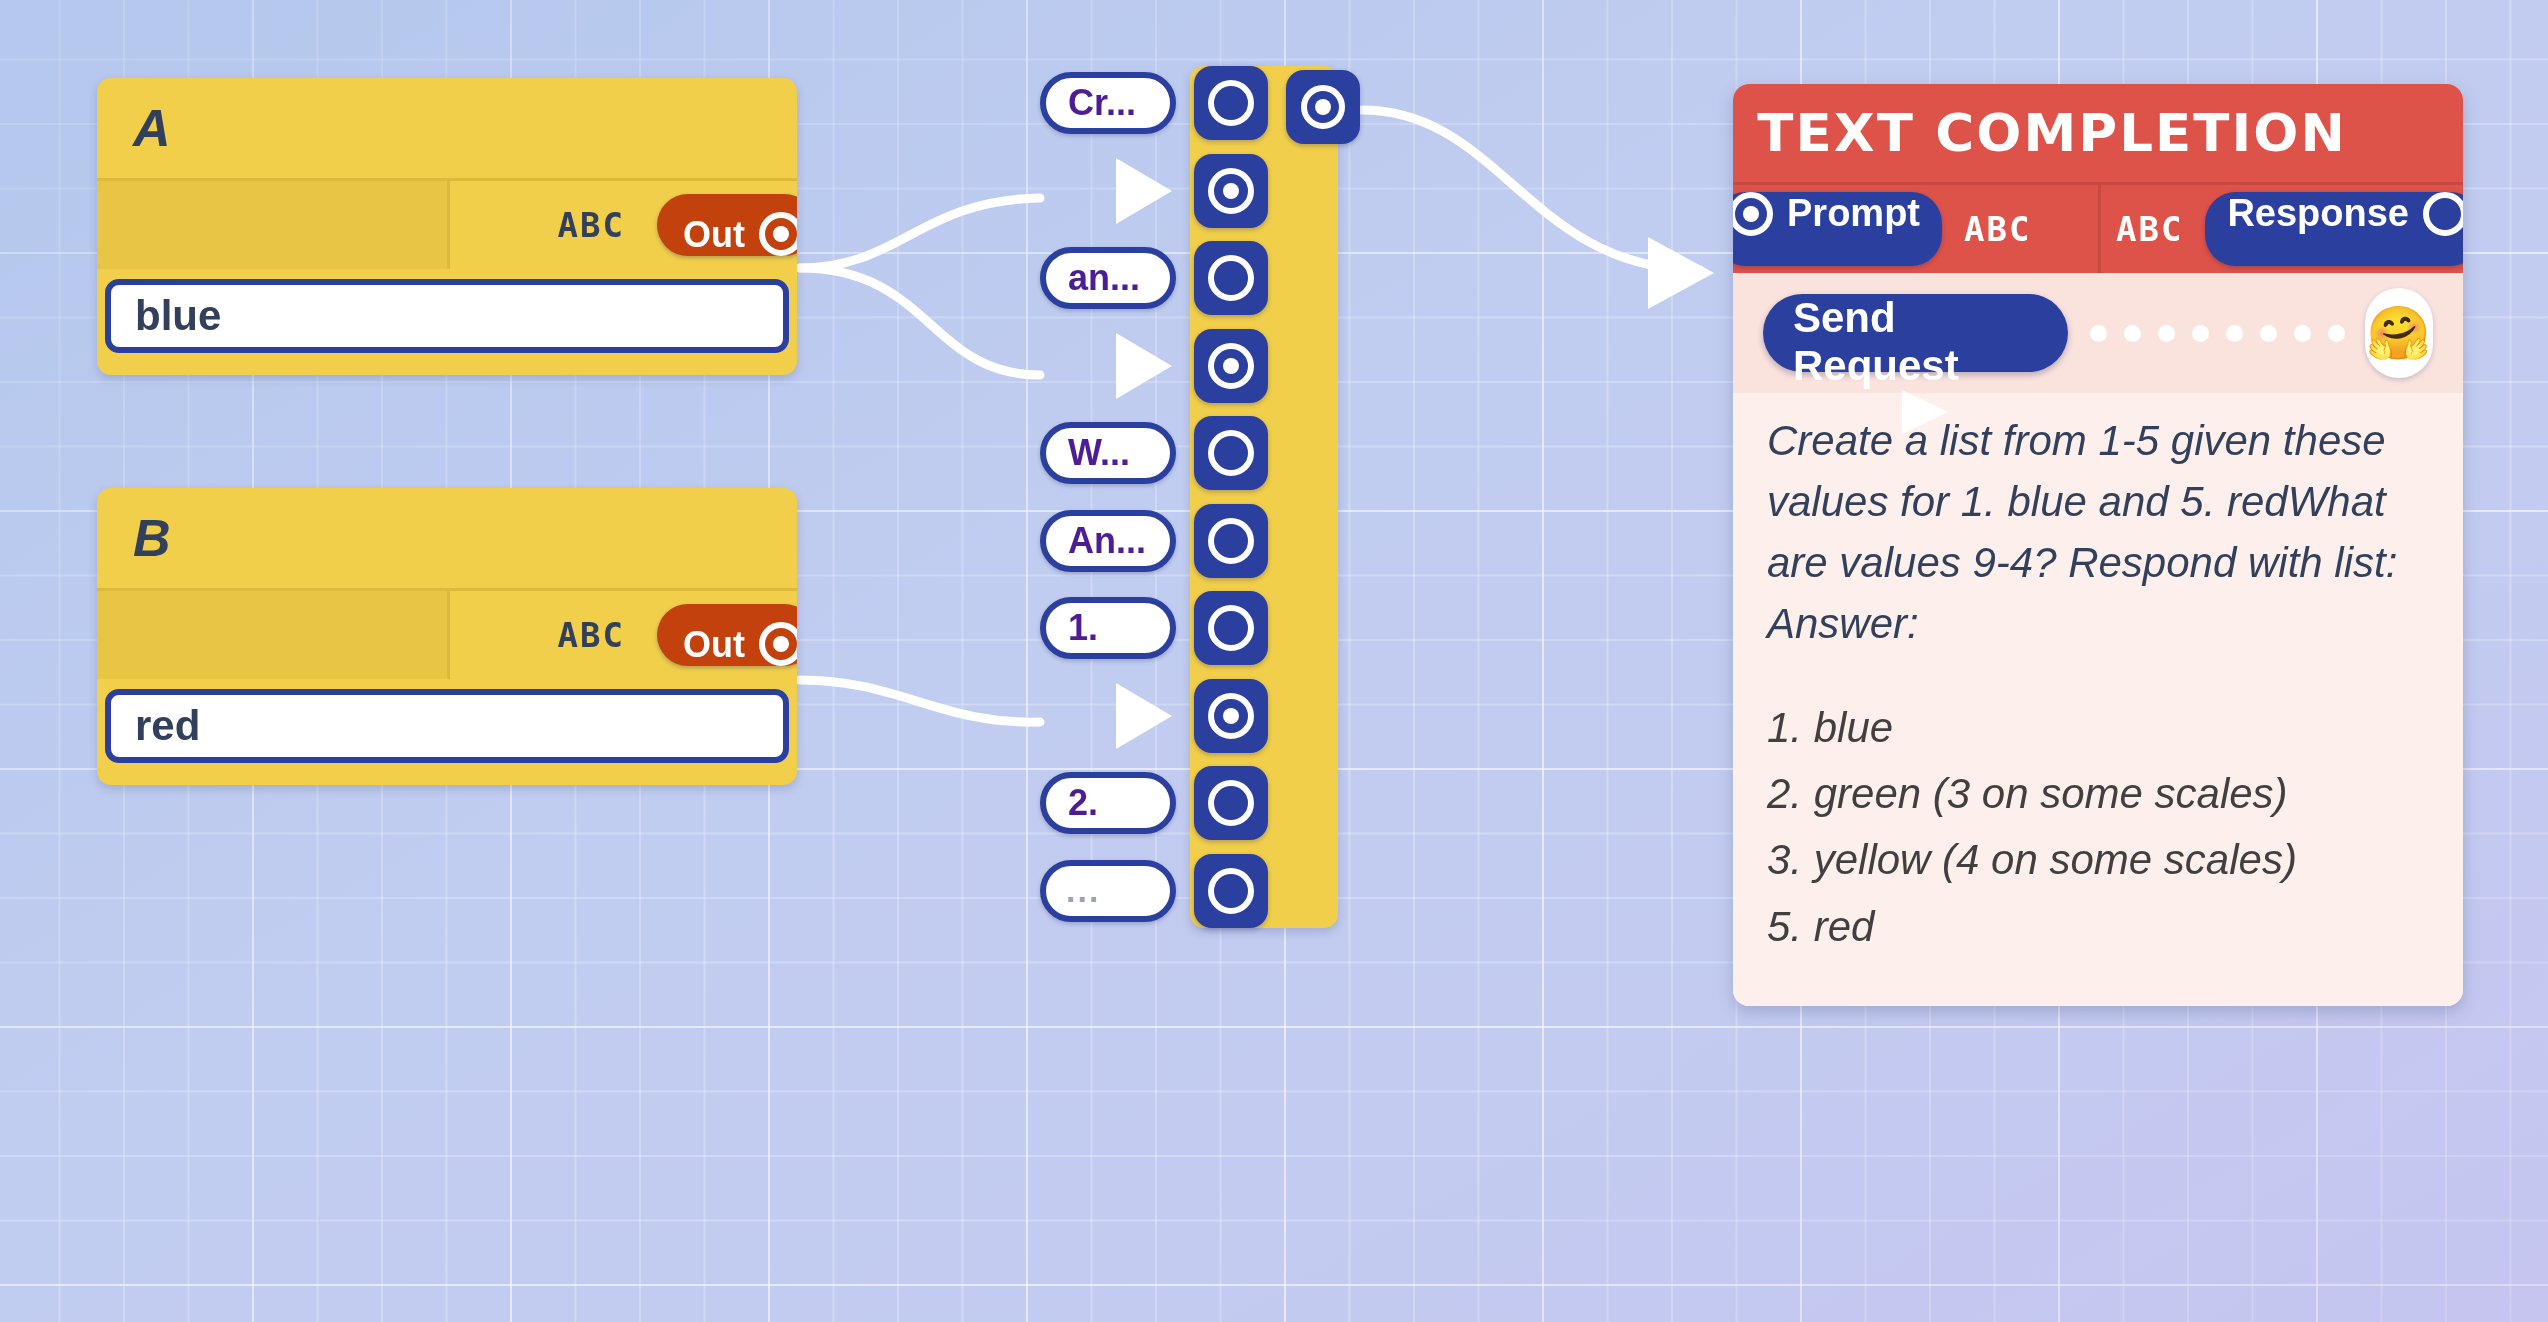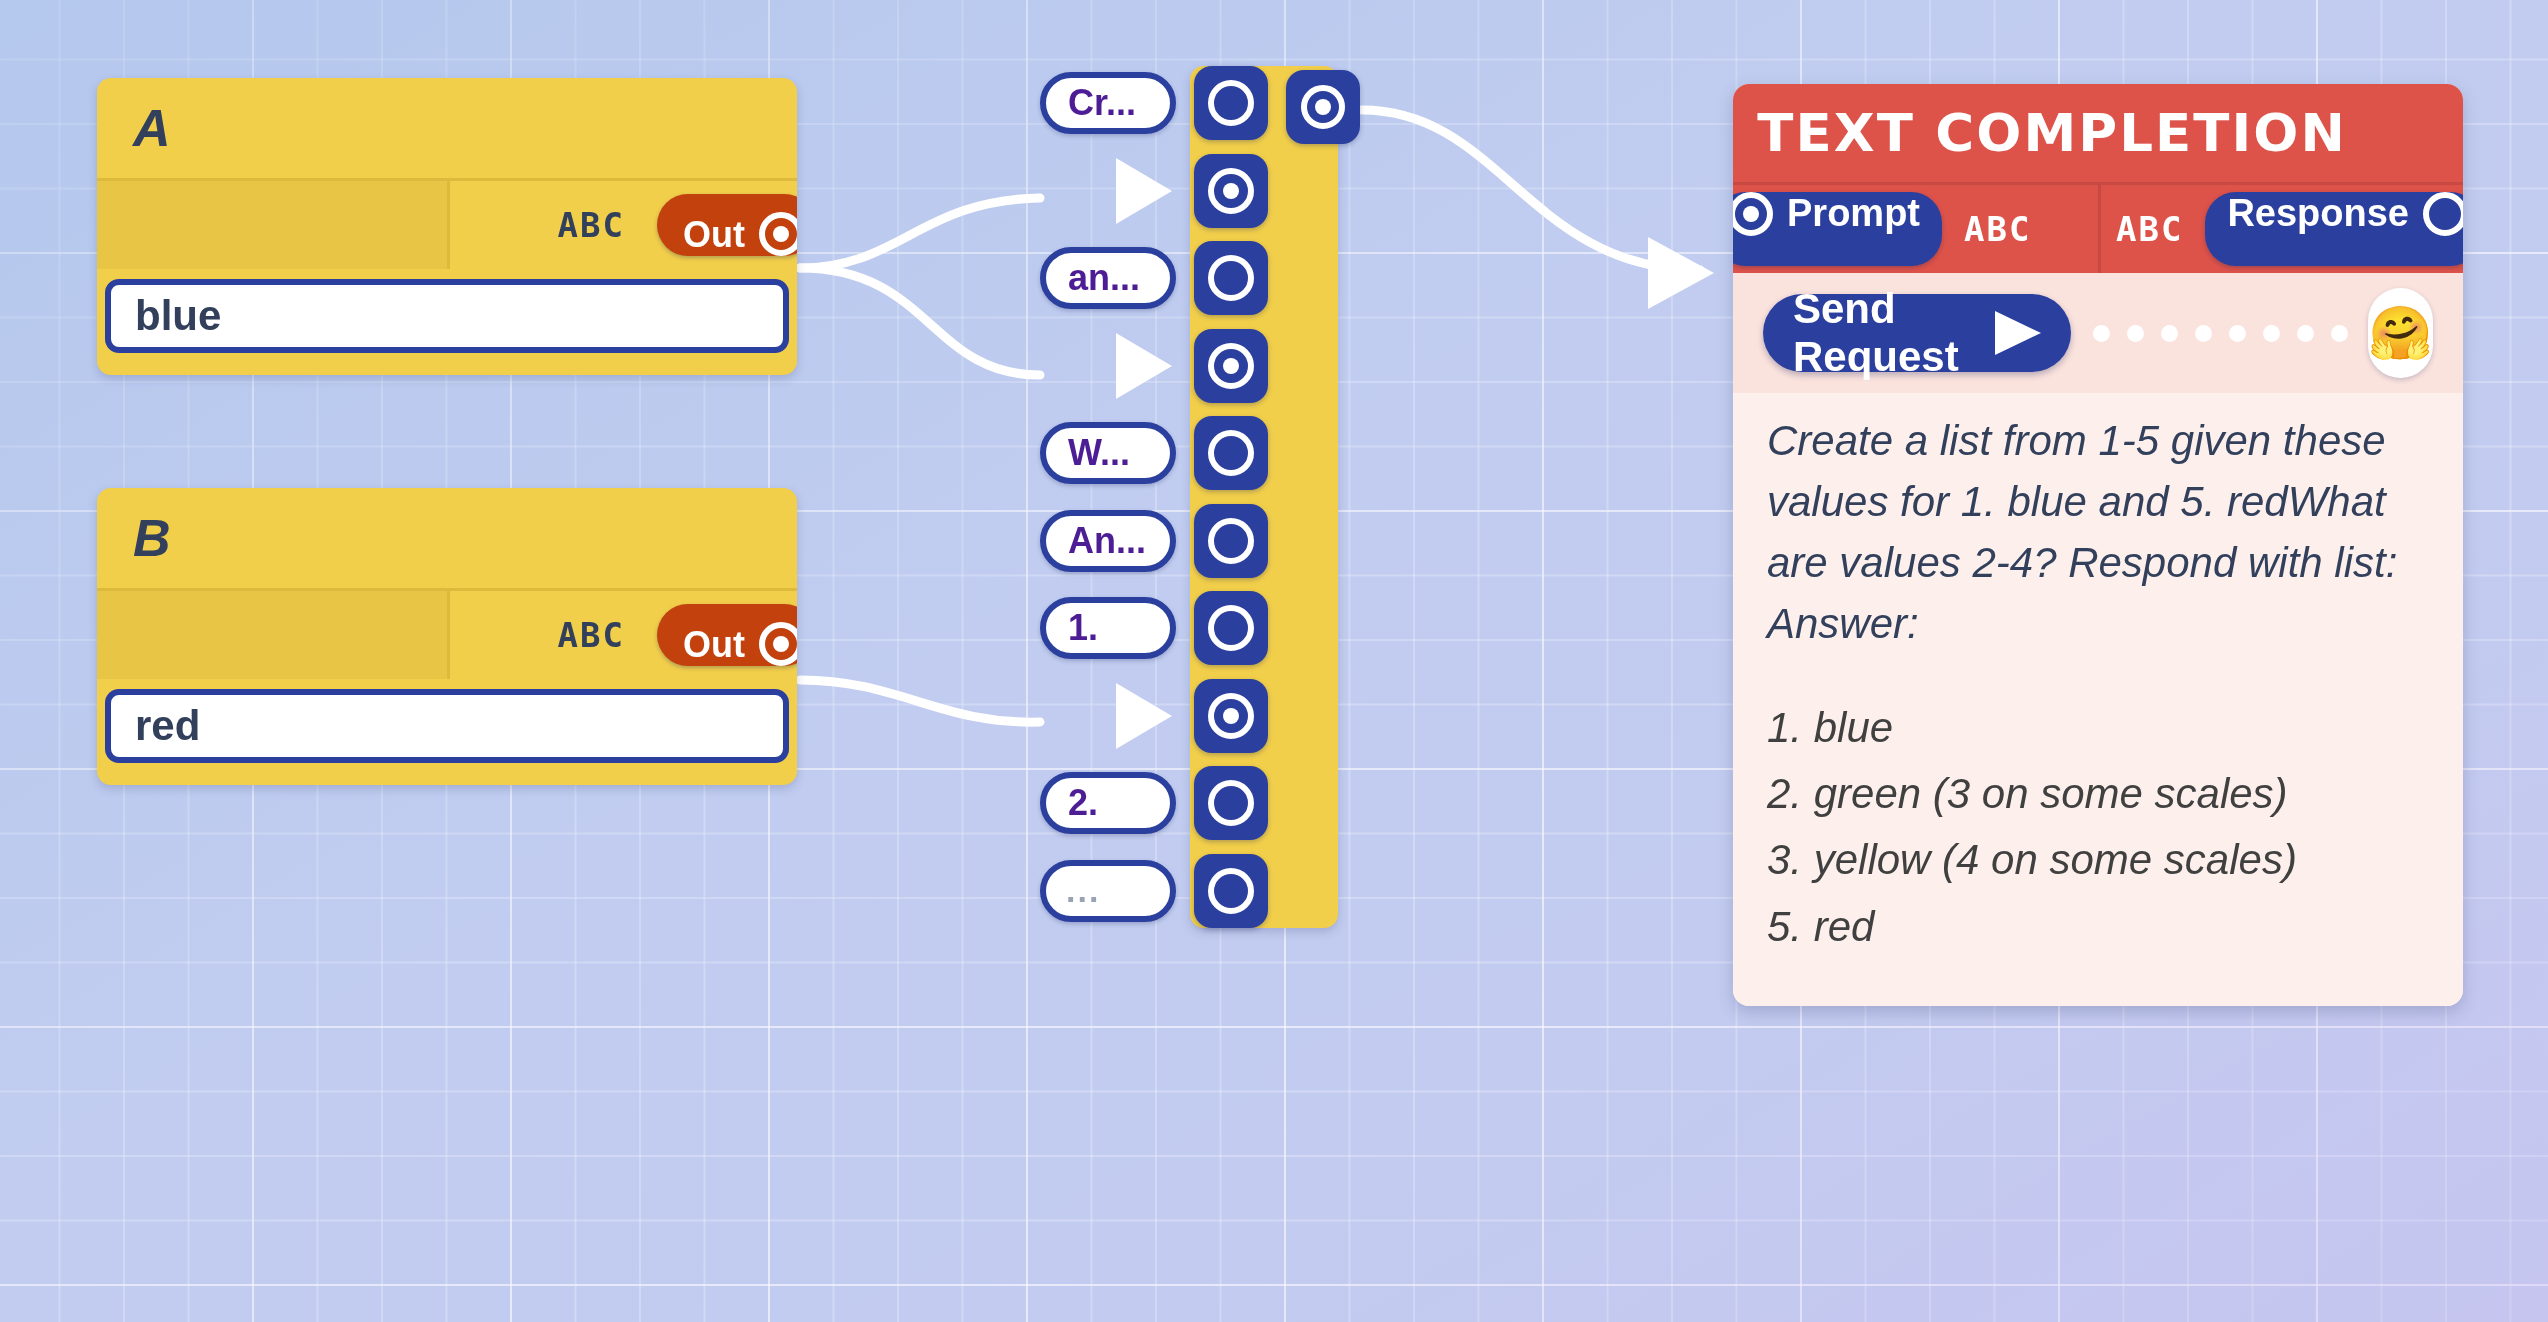--- a/index.html
+++ b/index.html
@@ -285,20 +285,21 @@
     position: relative;
   }
   #sendbtn {
     height: 78px;
     background: #2b3f9e;
     border-radius: 39px;
     display: flex; align-items: center;
     padding: 0 30px;
     box-shadow: 0 3px 6px rgba(30,40,90,0.3);
     cursor: pointer;
+    flex-direction: column;
   }
   #sendbtn .lbl { font-size: 42px; font-weight: bold; color: #fff; }
   #sendbtn .send-tri {
     margin-left: 20px;
     width: 0; height: 0;
     border-left: 46px solid #fff;
     border-top: 22px solid transparent;
     border-bottom: 22px solid transparent;
   }
   #dots { display: flex; align-items: center; margin-left: 22px; gap: 17px; }
@@ -499,21 +500,21 @@
           <i></i>
           <i></i>
           <i></i>
           <i></i>
           <i></i>
         </div>
       <div id="hfbadge">🤗</div>
     </div>
 
     <div class="body">
-      <p class="prompt-text">Create a list from 1-5 given these values for 1. blue and 5. redWhat are values 2-4? Respond with list: Answer:</p>
+      <p class="prompt-text">Create a list from 1-5 given these values for 1. blue and 5. redWhat are values 9-4? Respond with list: Answer:</p>
       <div id="resp">
           <div class="resp-line">1. blue</div>
           <div class="resp-line">2. green (3 on some scales)</div>
           <div class="resp-line">3. yellow (4 on some scales)</div>
           <div class="resp-line">5. red</div>
         </div>
     </div>
 
   </div>
 

